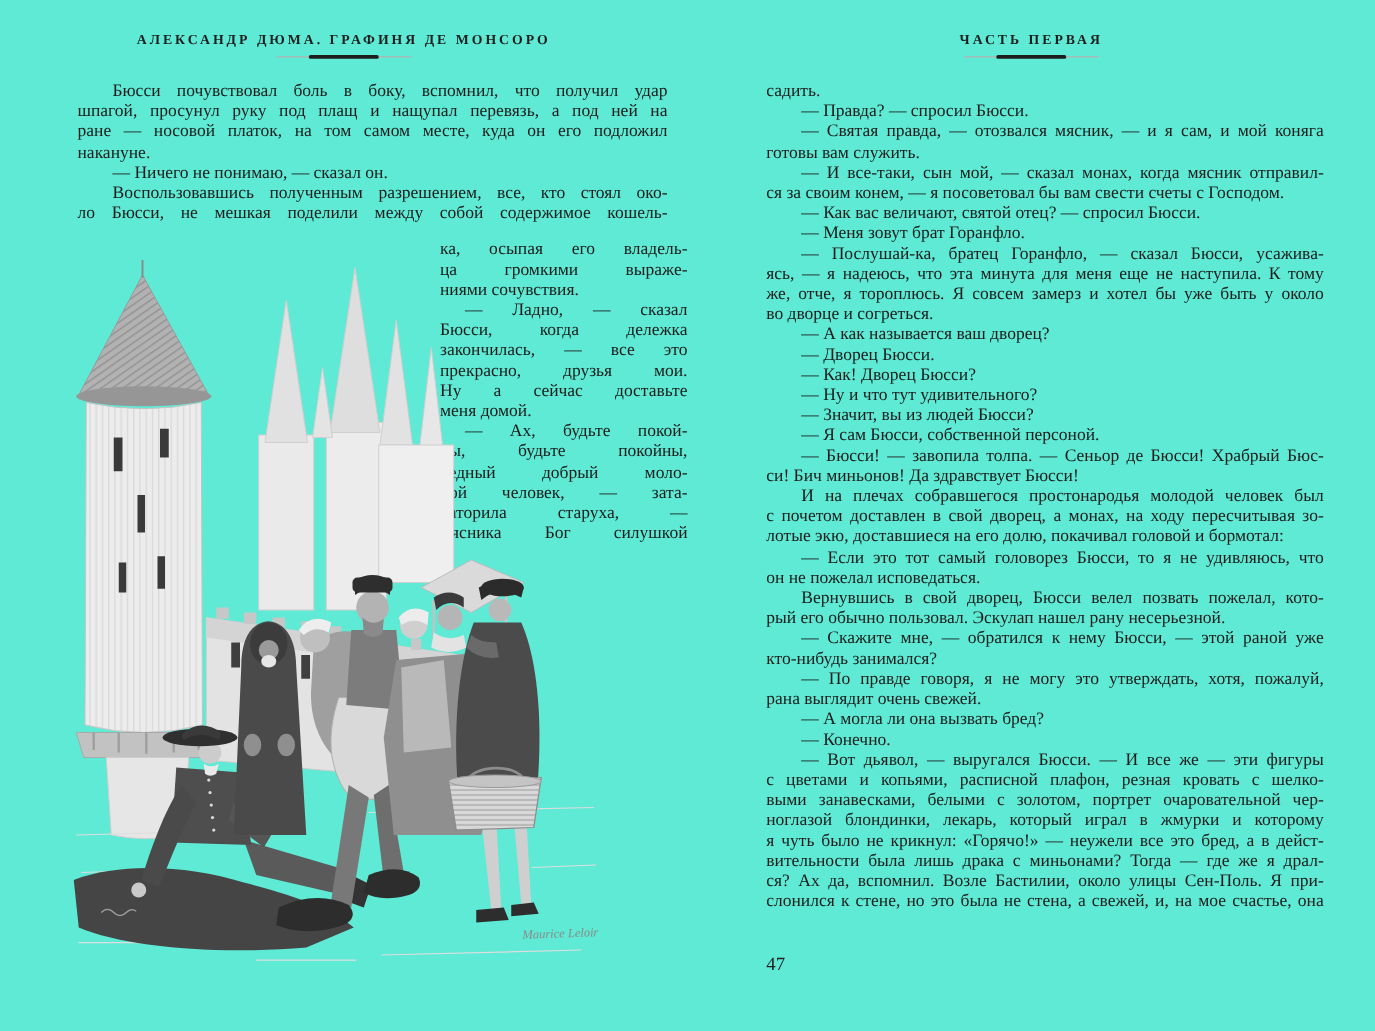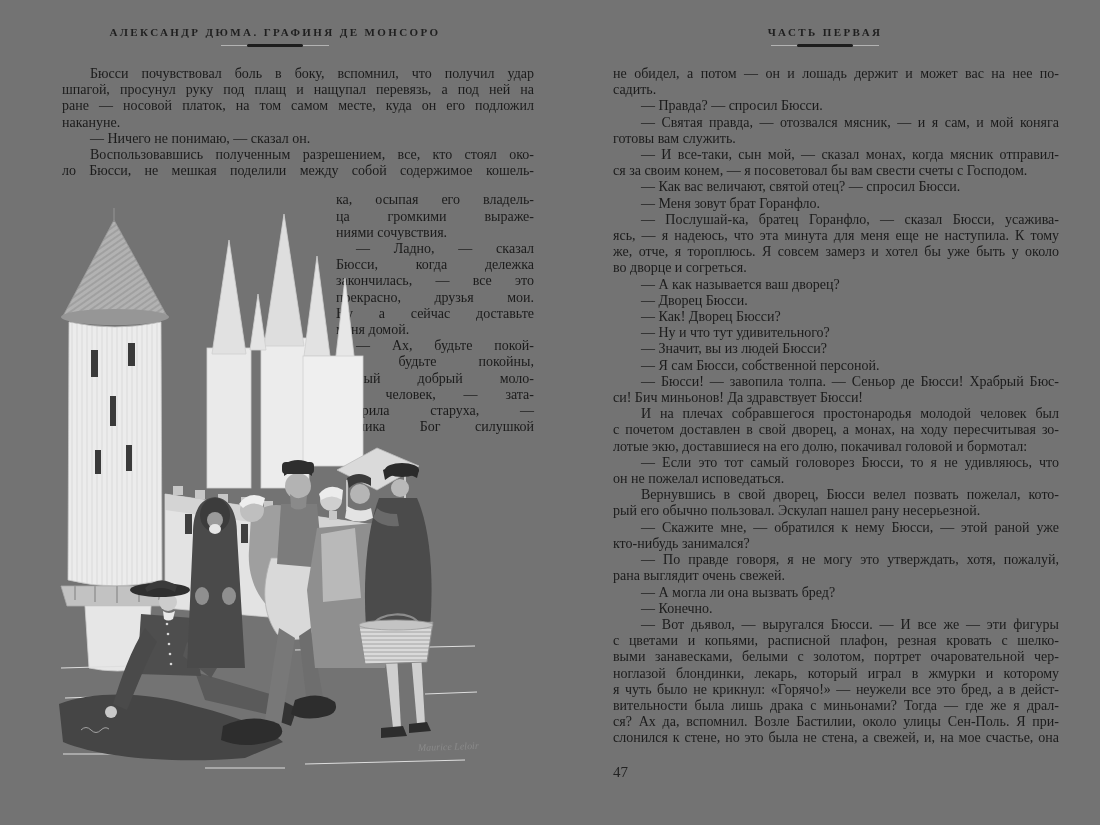--- a/index.html
+++ b/index.html
@@ -1,20 +1,20 @@
 <!DOCTYPE html>
 <html lang="ru"><head>
 <meta charset="utf-8">
 <style>
   html,body{margin:0;padding:0;}
   body{
     width:1100px;height:825px;overflow:hidden;background:#ffffff;
     font-family:"Liberation Serif","DejaVu Serif",serif;color:#1b1b1b;
   }
-  .spread{position:relative;width:1100px;height:825px;background:#737373;}
+  .spread{position:relative;width:1100px;height:825px;background:#5eead4;}
   .page{position:absolute;top:0;height:825px;}
   .page-left{left:0;width:550px;}
   .page-right{left:550px;width:550px;}
 
   .running-head{
     margin-top:26px;text-align:center;font-size:11px;font-weight:bold;
     letter-spacing:2.4px;color:#1f1f1f;white-space:nowrap;
   }
   .head-rule{position:relative;width:108px;height:6px;margin:5px auto 0;}
   .head-rule .thin{position:absolute;left:0;right:0;top:2px;height:1px;background:#b3b3b3;}
@@ -26,21 +26,21 @@
   }
   .page-right .text-block{margin-left:63px;width:446px;}
 
   .para{margin:0;padding:0;}
   .line{text-align:justify;text-align-last:justify;}
   .line.last{text-align:right;text-align-last:left;}
   .line.indent{text-indent:28px;}
 
   .wrap-row{display:flex;margin-top:13px;}
   .illu-spacer{flex:none;width:274px;}
-  .col{flex:none;width:198px;}
+  .col{flex:none;width:198px;margin-left:16px;}
   .col .line.indent{text-indent:20px;}
 
   .illu{position:absolute;left:55px;top:198px;width:425px;height:574px;}
 
   .page-number{
     position:absolute;top:764px;left:63px;width:446px;
     text-align:left;font-size:15px;color:#222;
   }
 </style>
 </head>
@@ -274,21 +274,20 @@
   <div class="page page-right">
     <div class="running-head">ЧАСТЬ ПЕРВАЯ</div>
     <div class="head-rule">
       <div class="thin"></div>
       <div class="thick"></div>
     </div>
 
     <div class="text-block">
       <div id="rp-text">
           <div class="para">
-            <div class="line">не обидел, а потом — он и лошадь держит и может вас на нее по-</div>
             <div class="line last">садить.</div>
           </div>
           <div class="para">
             <div class="line last indent">— Правда? — спросил Бюсси.</div>
           </div>
           <div class="para">
             <div class="line indent">— Святая правда, — отозвался мясник, — и я сам, и мой коняга</div>
             <div class="line last">готовы вам служить.</div>
           </div>
           <div class="para">

